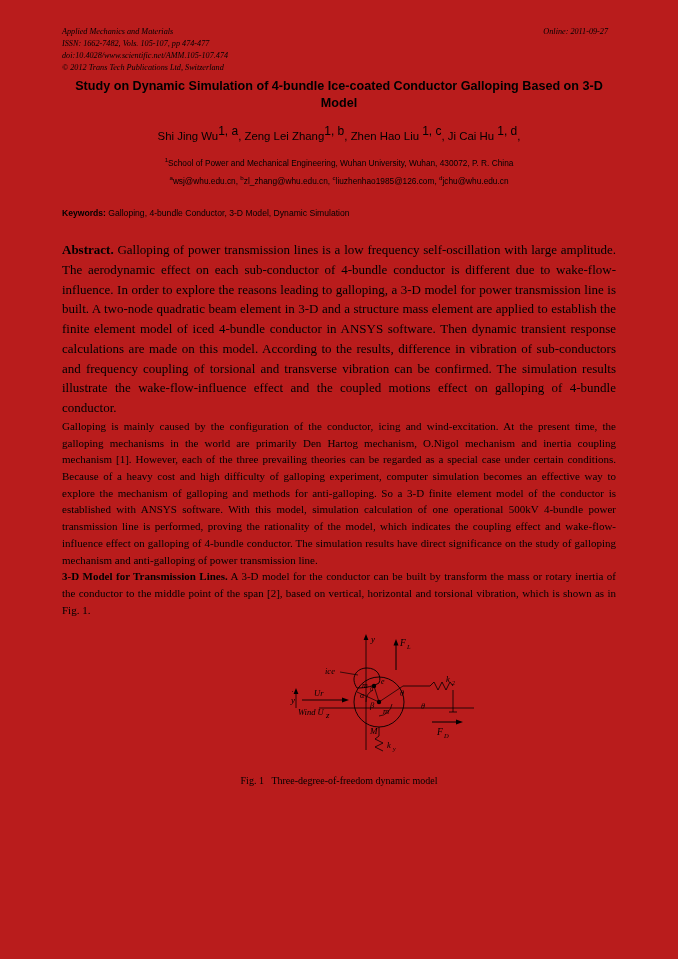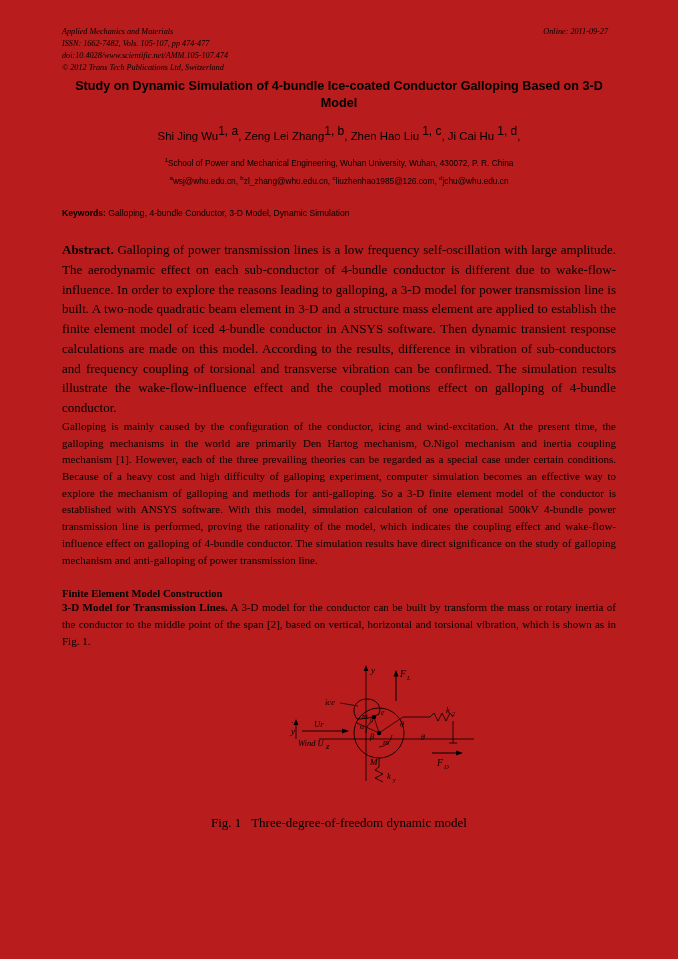--- a/index.html
+++ b/index.html
@@ -114,22 +114,22 @@
   }
   .para b {
     font-weight: bold;
   }
   .figure-wrap {
     margin-top: 12px;
     text-align: center;
   }
   .figcaption {
     text-align: center;
-    font-size: 13px;
-    margin-top: 15px;
+    font-size: 10px;
+    margin-top: 6px;
   }
   .figcaption .lbl {
     font-weight: normal;
   }
   svg text {
     font-family: "Liberation Serif", serif;
   }
 </style>
 </head>
 <body>
@@ -157,21 +157,20 @@
   <div class="keywords">
     <b>Keywords:</b><span> Galloping, 4-bundle Conductor, 3-D Model, Dynamic Simulation</span>
   </div>
 
   <div class="abstract">
     <b>Abstract.</b><span> Galloping of power transmission lines is a low frequency self-oscillation with large amplitude. The aerodynamic effect on each sub-conductor of 4-bundle conductor is different due to wake-flow-influence. In order to explore the reasons leading to galloping, a 3-D model for power transmission line is built. A two-node quadratic beam element in 3-D and a structure mass element are applied to establish the finite element model of iced 4-bundle conductor in ANSYS software. Then dynamic transient response calculations are made on this model. According to the results, difference in vibration of sub-conductors and frequency coupling of torsional and transverse vibration can be confirmed. The simulation results illustrate the wake-flow-influence effect and the coupled motions effect on galloping of 4-bundle conductor.</span>
   </div>
 
   <div class="para">Galloping is mainly caused by the configuration of the conductor, icing and wind-excitation. At the present time, the galloping mechanisms in the world are primarily Den Hartog mechanism, O.Nigol mechanism and inertia coupling mechanism [1]. However, each of the three prevailing theories can be regarded as a special case under certain conditions. Because of a heavy cost and high difficulty of galloping experiment, computer simulation becomes an effective way to explore the mechanism of galloping and methods for anti-galloping. So a 3-D finite element model of the conductor is established with ANSYS software. With this model, simulation calculation of one operational 500kV 4-bundle power transmission line is performed, proving the rationality of the model, which indicates the coupling effect and wake-flow-influence effect on galloping of 4-bundle conductor. The simulation results have direct significance on the study of galloping mechanism and anti-galloping of power transmission line.</div>
 
-  <div class="section-head">Finite Element Model Construction</div>
   <div class="para">
     <b>3-D Model for Transmission Lines.</b><span> A 3-D model for the conductor can be built by transform the mass or rotary inertia of the conductor to the middle point of the span [2], based on vertical, horizontal and torsional vibration, which is shown as in Fig. 1.</span>
   </div>
 
   <div class="figure-wrap">
     <svg width="330" height="135" viewBox="0 0 330 135">
 
       <line x1="192" y1="8" x2="192" y2="120" stroke="#000" stroke-width="0.8"></line>
       <polygon points="192,4 189.6,10 194.4,10" fill="#000"></polygon>
       <text x="197" y="12" font-size="9" font-style="italic">y</text>

